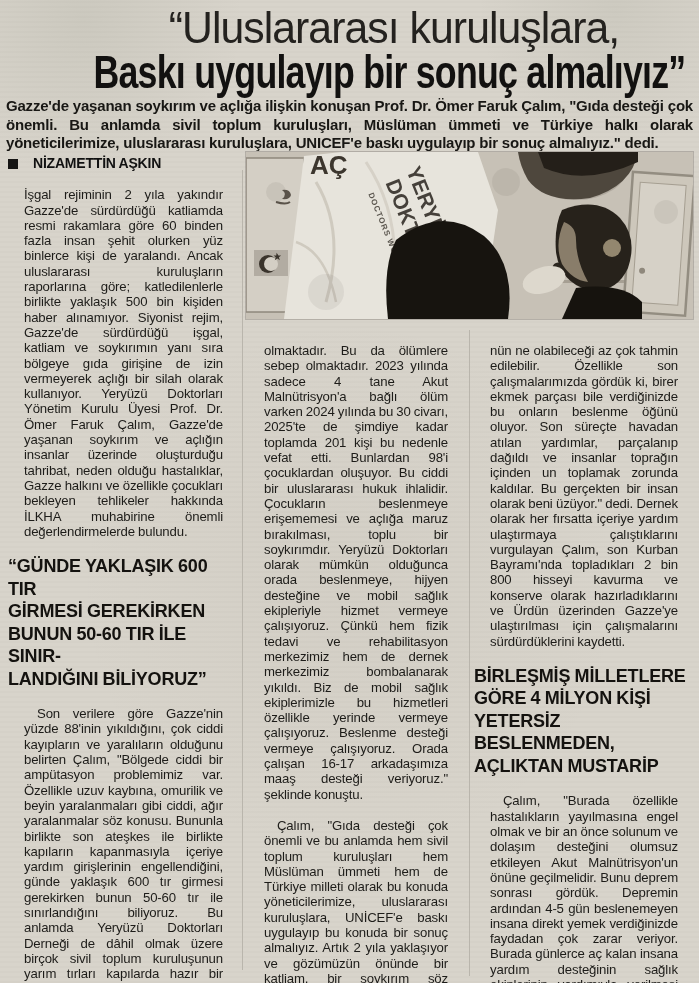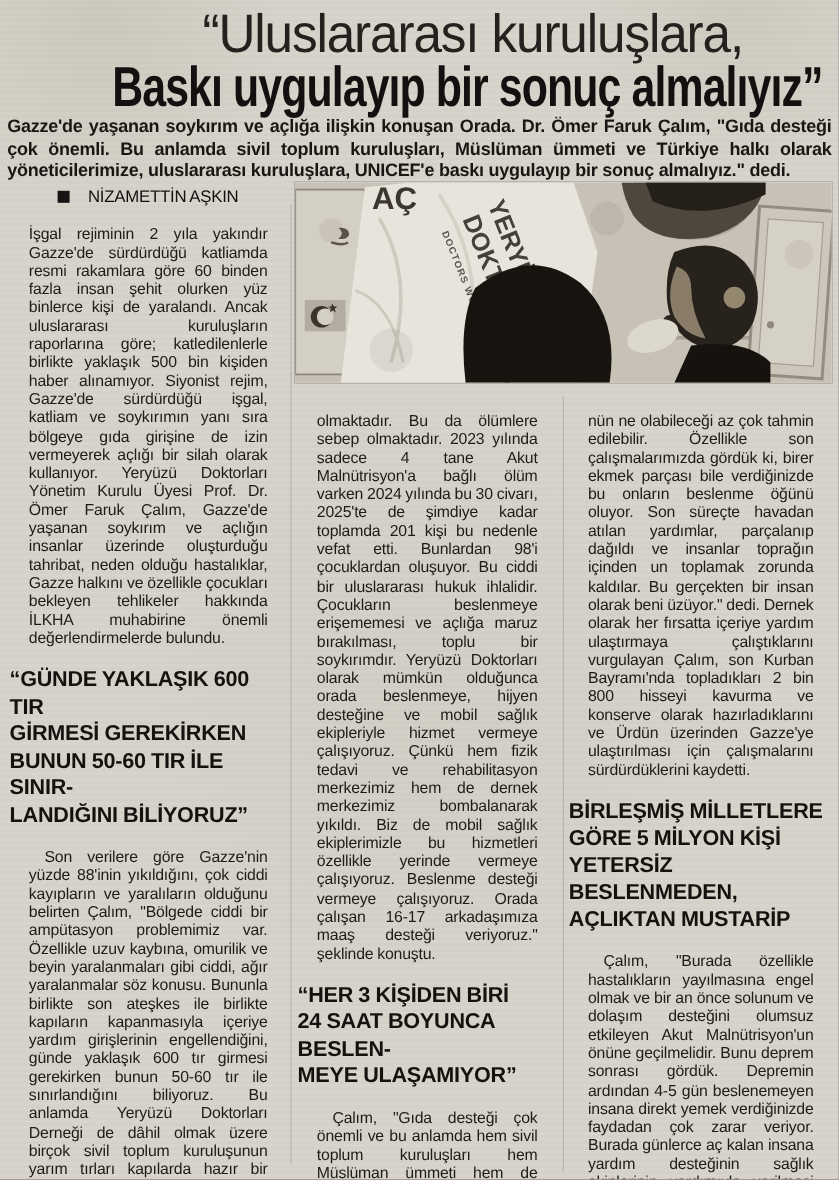--- a/index.html
+++ b/index.html
@@ -31,21 +31,21 @@
     position:absolute;top:97px;left:6px;width:687px;
     font-size:15px;font-weight:700;line-height:18.5px;
     letter-spacing:-0.2px;text-align:justify;color:#181714;
   }
   .col{position:absolute;text-align:justify;font-size:13.2px;line-height:15.3px;letter-spacing:-0.15px;word-spacing:-0.4px;color:#1d1c19;}
   .col p{margin:16px;}
   .col p.ind{text-indent:13px;}
   .col1{top:156px;left:8px;width:231px;}
   .col2{top:327px;left:248px;width:216px;}
   .col3{top:327px;left:474px;width:220px;}
-  .byline{display:flex;align-items:center;gap:15px;font-size:14px;font-weight:400;letter-spacing:-0.2px;margin-bottom:4px;color:#111;justify-content:center;}
+  .byline{display:flex;align-items:center;gap:15px;font-size:14px;font-weight:700;letter-spacing:-0.2px;margin-bottom:4px;color:#111;}
   .byline .bsq{width:10px;height:10px;background:#161514;flex:0 0 auto;}
   .subhead{
     font-family:Liberation Sans, sans-serif;font-weight:700;
     font-size:18px;line-height:22.5px;letter-spacing:-0.2px;
     white-space:pre-line;text-align:left;color:#14120f;
     margin:7px 0 5px 0;
   }
   .divider{position:absolute;width:1px;background:#b9b5ac;}
   .div1{left:242px;top:170px;height:800px;}
   .div2{left:469px;top:330px;height:646px;}
@@ -53,21 +53,21 @@
   .photo svg{display:block;}
 </style>
 </head>
 <body>
 
 <div class="page">
 
   <div class="hl1"><span class="sq">“Uluslararası kuruluşlara,</span></div>
   <div class="hl2"><span class="sq">Baskı uygulayıp bir sonuç almalıyız”</span></div>
 
-  <div class="standfirst">Gazze'de yaşanan soykırım ve açlığa ilişkin konuşan Orada. Dr. Ömer Faruk Çalım, "Gıda desteği çok önemli. Bu anlamda sivil toplum kuruluşları, Müslüman ümmeti ve Türkiye halkı olarak yöneticilerimize, uluslararası kuruluşlara, UNICEF'e baskı uygulayıp bir sonuç almalıyız." dedi.</div>
+  <div class="standfirst">Gazze'de yaşanan soykırım ve açlığa ilişkin konuşan Prof. Dr. Ömer Faruk Çalım, "Gıda desteği çok önemli. Bu anlamda sivil toplum kuruluşları, Müslüman ümmeti ve Türkiye halkı olarak yöneticilerimize, uluslararası kuruluşlara, UNICEF'e baskı uygulayıp bir sonuç almalıyız." dedi.</div>
 
   <div class="divider div1"></div>
   <div class="divider div2"></div>
 
   <div class="photo">
     <svg width="447" height="167" viewBox="0 0 447 167">
       <rect x="0" y="0" width="447" height="167" fill="#c7c1b6"></rect>
 
       <g>
         <rect x="0" y="6" width="58" height="154" fill="#d4cfc5" stroke="#8f887c" stroke-width="1.5"></rect>
@@ -149,28 +149,25 @@
 BUNUN 50-60 TIR İLE SINIR-
 LANDIĞINI BİLİYORUZ”</div>
     <p class="ind">Son verilere göre Gazze'nin yüzde 88'inin yıkıldığını, çok ciddi kayıpların ve yaralıların olduğunu belirten Çalım, "Bölgede ciddi bir ampütasyon problemimiz var. Özellikle uzuv kaybına, omurilik ve beyin yaralanmaları gibi ciddi, ağır yaralanmalar söz konusu. Bununla birlikte son ateşkes ile birlikte kapıların kapanmasıyla içeriye yardım girişlerinin engellendiğini, günde yaklaşık 600 tır girmesi gerekirken bunun 50-60 tır ile sınırlandığını biliyoruz. Bu anlamda Yeryüzü Doktorları Derneği de dâhil olmak üzere birçok sivil toplum kuruluşunun yarım tırları kapılarda hazır bir şekilde bulundurulmakta ve ilk fırsatta Gazzeli kardeşlerimize ulaştırılması hedeflenmektedir." diye konuştu.</p>
     <div class="subhead">AÇLIKTAN HAYATINI KAYBE-
 DEN 201 KİŞİDEN 98'İ ÇOCUK</div>
 
   </div>
 
   <div class="col col2">
     <p>olmaktadır. Bu da ölümlere sebep olmaktadır. 2023 yılında sadece 4 tane Akut Malnütrisyon'a bağlı ölüm varken 2024 yılında bu 30 civarı, 2025'te de şimdiye kadar toplamda 201 kişi bu nedenle vefat etti. Bunlardan 98'i çocuklardan oluşuyor. Bu ciddi bir uluslararası hukuk ihlalidir. Çocukların beslenmeye erişememesi ve açlığa maruz bırakılması, toplu bir soykırımdır. Yeryüzü Doktorları olarak mümkün olduğunca orada beslenmeye, hijyen desteğine ve mobil sağlık ekipleriyle hizmet vermeye çalışıyoruz. Çünkü hem fizik tedavi ve rehabilitasyon merkezimiz hem de dernek merkezimiz bombalanarak yıkıldı. Biz de mobil sağlık ekiplerimizle bu hizmetleri özellikle yerinde vermeye çalışıyoruz. Beslenme desteği vermeye çalışıyoruz. Orada çalışan 16-17 arkadaşımıza maaş desteği veriyoruz." şeklinde konuştu.</p>
-    <div class="subhead">“HER 3 KİŞİDEN BİRİ
-24 SAAT BOYUNCA BESLEN-
-MEYE ULAŞAMIYOR”</div>
     <p class="ind">Çalım, "Gıda desteği çok önemli ve bu anlamda hem sivil toplum kuruluşları hem Müslüman ümmeti hem de Türkiye milleti olarak bu konuda yöneticilerimize, uluslararası kuruluşlara, UNİCEF'e baskı uygulayıp bu konuda bir sonuç almalıyız. Artık 2 yıla yaklaşıyor ve gözümüzün önünde bir katliam, bir soykırım söz konusu. Bir baba olarak bunu söylüyorum... Çocukların gıdaya ulaşamaması çok ciddi bir sorundur. Birleşmiş Milletler'in son raporuna göre her 3 kişiden biri en az 24 saat beslenmeye erişemiyor. Bu çok ciddi bir sorundur. Biz günde 3 öğün yemek yerken orada 24 saatte bile bir öğün yemeğe ulaşılamıyor ve bu öğü-</p>
   </div>
 
   <div class="col col3">
     <p>nün ne olabileceği az çok tahmin edilebilir. Özellikle son çalışmalarımızda gördük ki, birer ekmek parçası bile verdiğinizde bu onların beslenme öğünü oluyor. Son süreçte havadan atılan yardımlar, parçalanıp dağıldı ve insanlar toprağın içinden un toplamak zorunda kaldılar. Bu gerçekten bir insan olarak beni üzüyor." dedi. Dernek olarak her fırsatta içeriye yardım ulaştırmaya çalıştıklarını vurgulayan Çalım, son Kurban Bayramı'nda topladıkları 2 bin 800 hisseyi kavurma ve konserve olarak hazırladıklarını ve Ürdün üzerinden Gazze'ye ulaştırılması için çalışmalarını sürdürdüklerini kaydetti.</p>
     <div class="subhead">BİRLEŞMİŞ MİLLETLERE
-GÖRE 5 MİLYON KİŞİ
+GÖRE 4 MİLYON KİŞİ
 YETERSİZ BESLENMEDEN,
 AÇLIKTAN MUSTARİP</div>
     <p class="ind">Çalım, "Burada özellikle hastalıkların yayılmasına engel olmak ve bir an önce solunum ve dolaşım desteğini olumsuz etkileyen Akut Malnütrisyon'un önüne geçilmelidir. Bunu deprem sonrası gördük. Depremin ardından 4-5 gün beslenemeyen insana direkt yemek verdiğinizde faydadan çok zarar veriyor. Burada günlerce aç kalan insana yardım desteğinin sağlık ekiplerinin yardımıyla verilmesi gerekir. Aksi halde birtakım komplikasyonlara neden olabilir. Özellikle bebek ve çocuk ölümlerinin çok artmasından çekiniliyor. Birleşmiş Milletlerin açıklamasına göre bir milyona yakın çocuk, şu anda Akut Malnutrisyondan mustarip durumda. Bir an önce uluslararası sivil toplum kuruluşlarımızla birlikte, yöneticilerimize, uluslararası örgütlere baskı uygulanarak bu katliamın, ambargonun kaldırılması gerekiyor." diye konuştu. (İLKHA)</p>
   </div>
 
 </div>
 
 </body></html>

